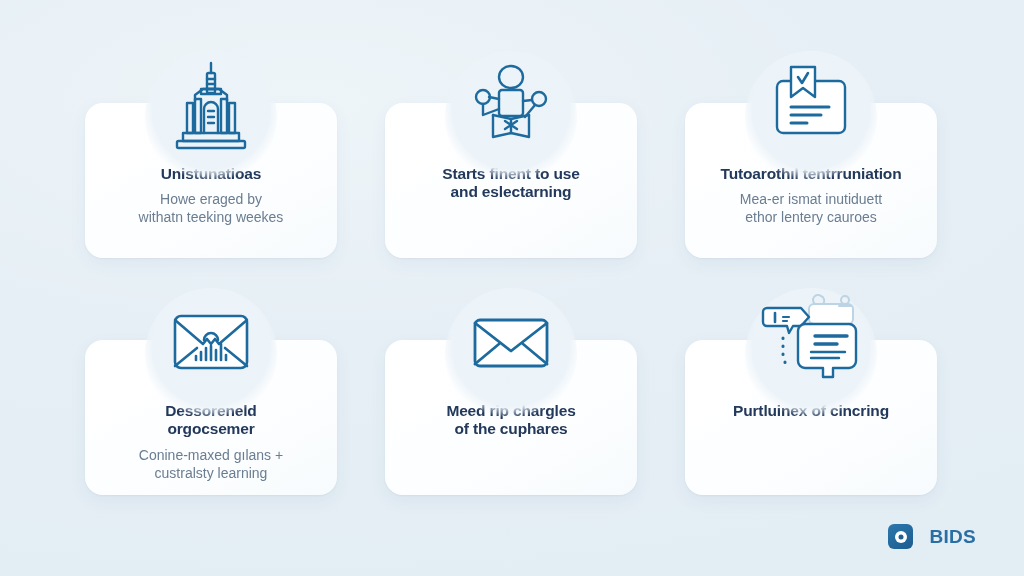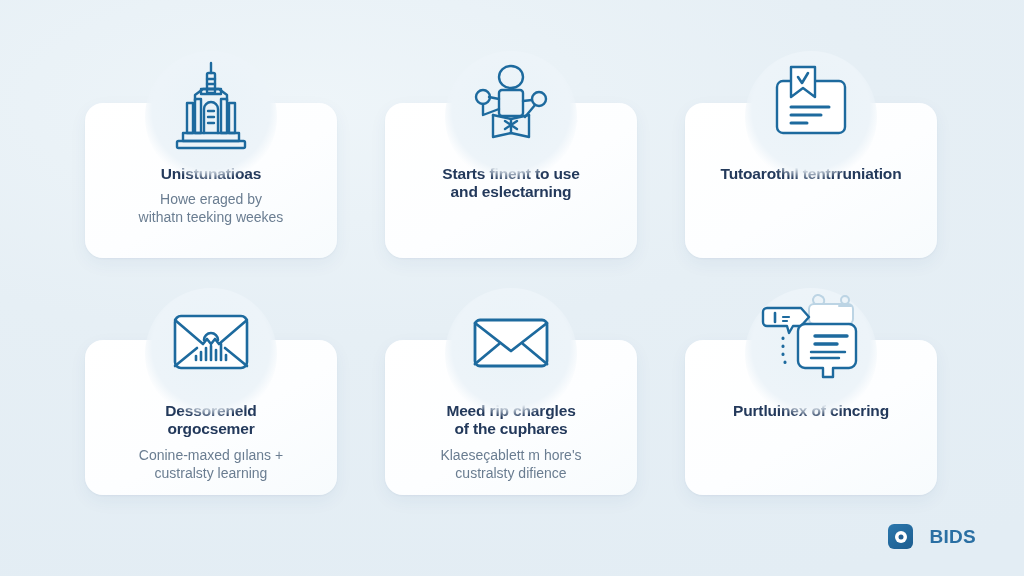--- a/index.html
+++ b/index.html
@@ -222,20 +222,22 @@
 
         <path d="M35 20 l4 6 l6 -10" stroke-width="2.6"></path>
 
         <line x1="28" y1="50" x2="66" y2="50" stroke-width="3"></line>
         <line x1="28" y1="58" x2="58" y2="58" stroke-width="3"></line>
         <line x1="28" y1="66" x2="44" y2="66" stroke-width="3"></line>
       </svg>
     </div>
     <div class="card-text">
       <p class="card-title">Tutoarothıl tentrruniation</p>
+      <p class="card-desc">Mea-er ismat inutiduett
+ethor lentery cauroes</p>
     </div>
   </div>
 
   <div class="card">
     <div class="icon-halo"></div>
     <div class="icon-wrap">
       <svg width="96" height="96" viewBox="0 0 96 96" fill="none" stroke="#1d6a9e" stroke-width="2.6" stroke-linecap="round" stroke-linejoin="round">
         <rect x="12" y="22" width="72" height="52" rx="6" fill="#ffffff"></rect>
 
         <path d="M12 26 L40 50 l4 -5 l4 5 l4 -5 l4 5 L84 26"></path>
@@ -268,22 +270,20 @@
     <div class="icon-wrap">
       <svg width="96" height="96" viewBox="0 0 96 96" fill="none" stroke="#1d6a9e" stroke-width="2.8" stroke-linecap="round" stroke-linejoin="round">
         <rect x="12" y="26" width="72" height="46" rx="5" fill="#ffffff"></rect>
         <path d="M12 29 L48 57 L84 29"></path>
         <path d="M12 70 L36 50 M84 70 L60 50"></path>
       </svg>
     </div>
     <div class="card-text">
       <p class="card-title">Meed rip chargles
 of the cuphares</p>
-      <p class="card-desc">Klaeseçablett m hore's
-custralsty difience</p>
     </div>
   </div>
 
   <div class="card">
     <div class="icon-halo"></div>
     <div class="icon-wrap">
       <svg width="104" height="104" viewBox="0 0 104 104" fill="none" stroke="#1d6a9e" stroke-width="2.4" stroke-linecap="round" stroke-linejoin="round">
 
         <g stroke="#bcd4e4" stroke-width="2">
           <rect x="50" y="14" width="44" height="20" rx="5" fill="#ffffff"></rect>

